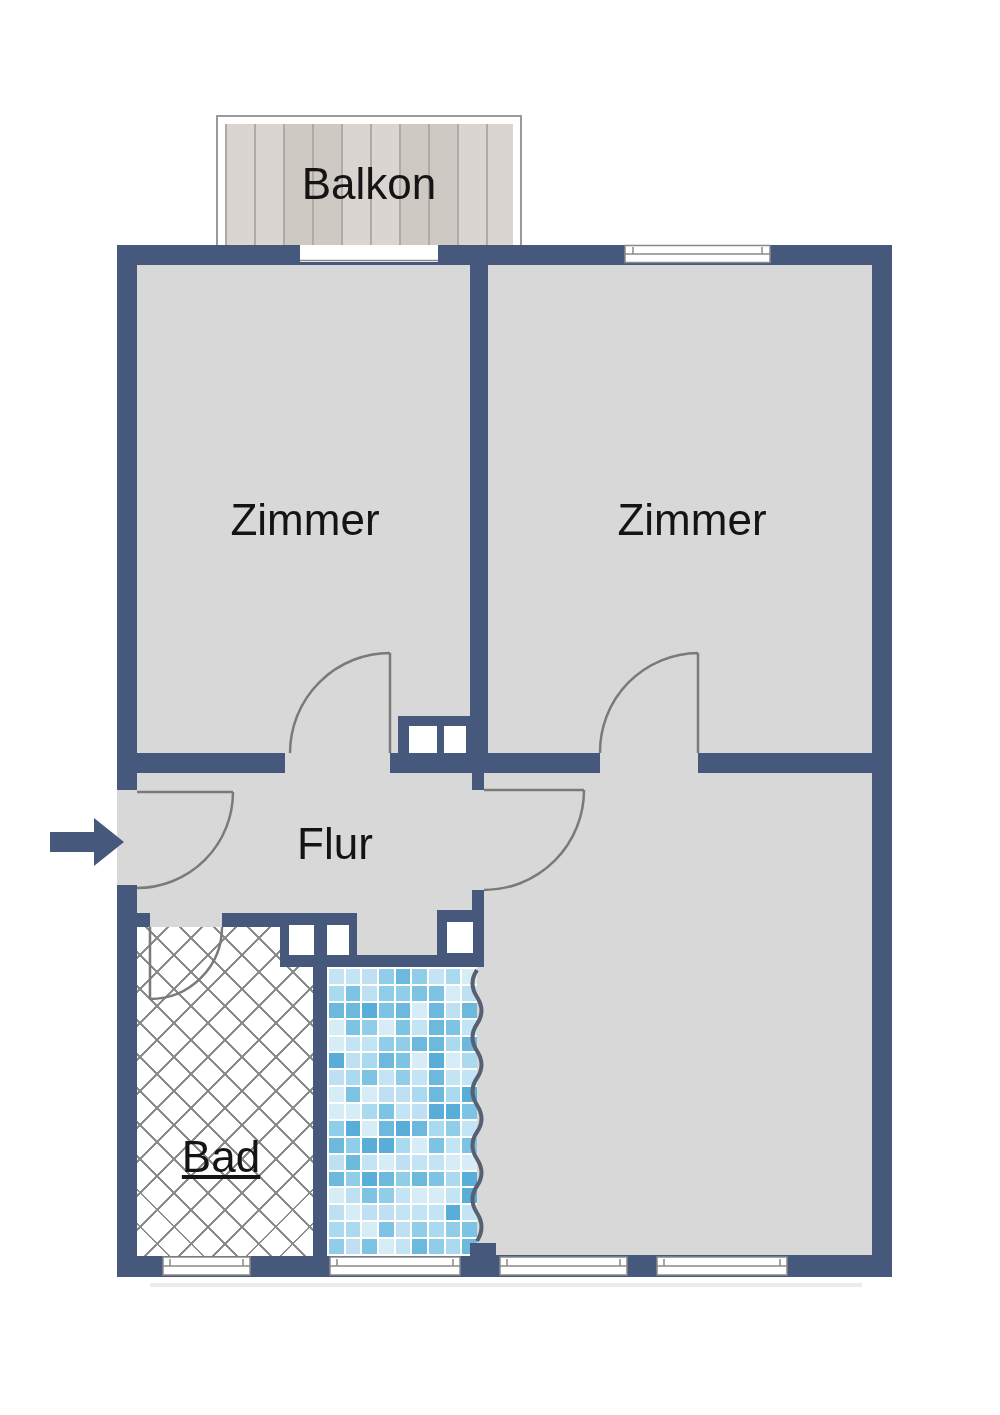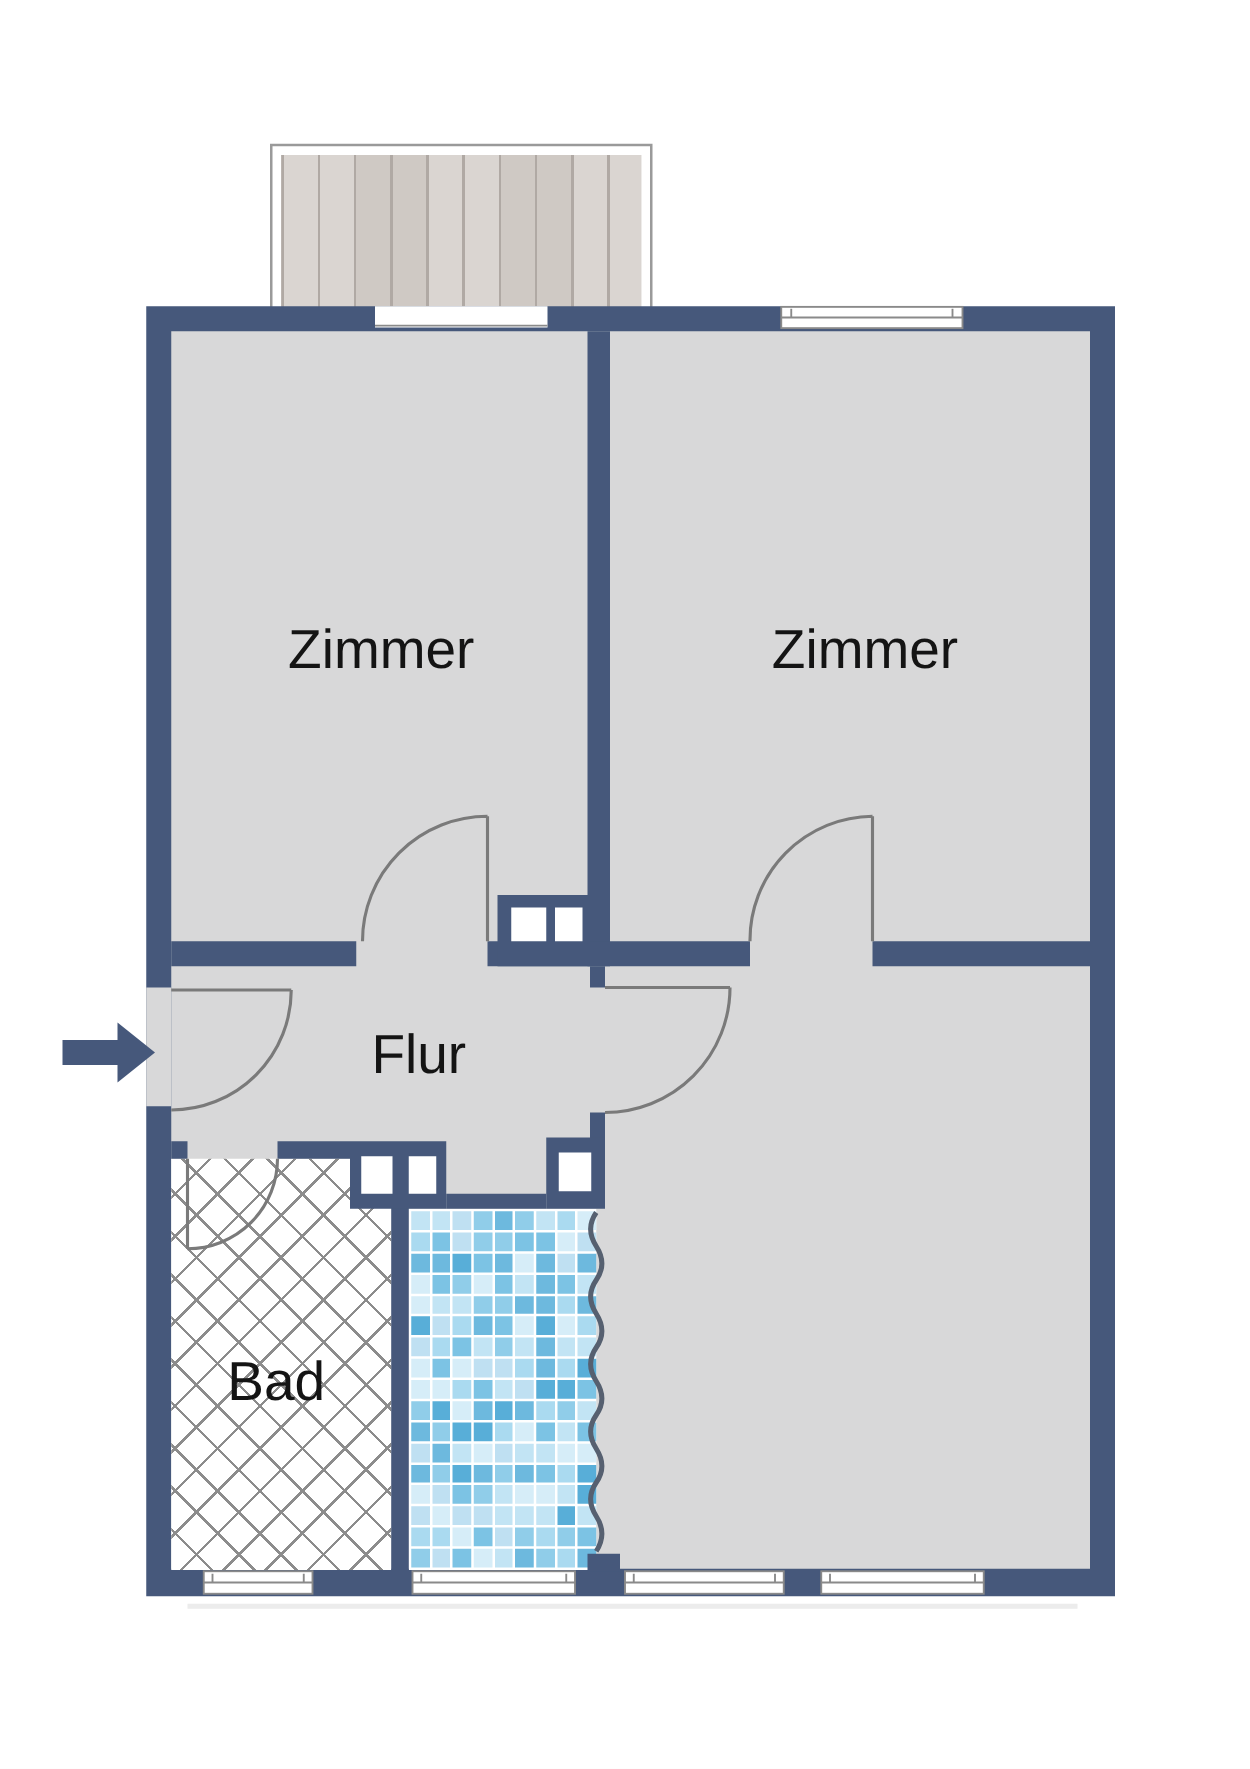--- a/index.html
+++ b/index.html
@@ -319,17 +319,18 @@
       <line class="winline" x1="657" y1="1266" x2="787" y2="1266"></line>
       <line class="winline" x1="664" y1="1259" x2="664" y2="1266"></line>
       <line class="winline" x1="780" y1="1259" x2="780" y2="1266"></line>
     </g>
 
     <path class="wavy" d="M477,970 q-9,13 0,27 q9,14 0,27 q-9,13 0,27 q9,14 0,27 q-9,13 0,27 q9,14 0,27 q-9,13 0,27 q9,14 0,27 q-9,13 0,27 q9,14 0,28"></path>
 
     <polygon class="arrow" points="50,832 94,832 94,818 124,842 94,866 94,852 50,852"></polygon>
   </svg>
 
+  <div class="room-label" style="left:369px;top:184px;">Balkon</div>
   <div class="room-label" style="left:305px;top:520px;">Zimmer</div>
   <div class="room-label" style="left:692px;top:520px;">Zimmer</div>
   <div class="room-label" style="left:335px;top:844px;">Flur</div>
-  <div class="room-label" style="left:221px;top:1106px;">Bad</div>
+  <div class="room-label" style="left:221px;top:1157px;text-decoration:underline;">Bad</div>
 </div>
 
 </body></html>

